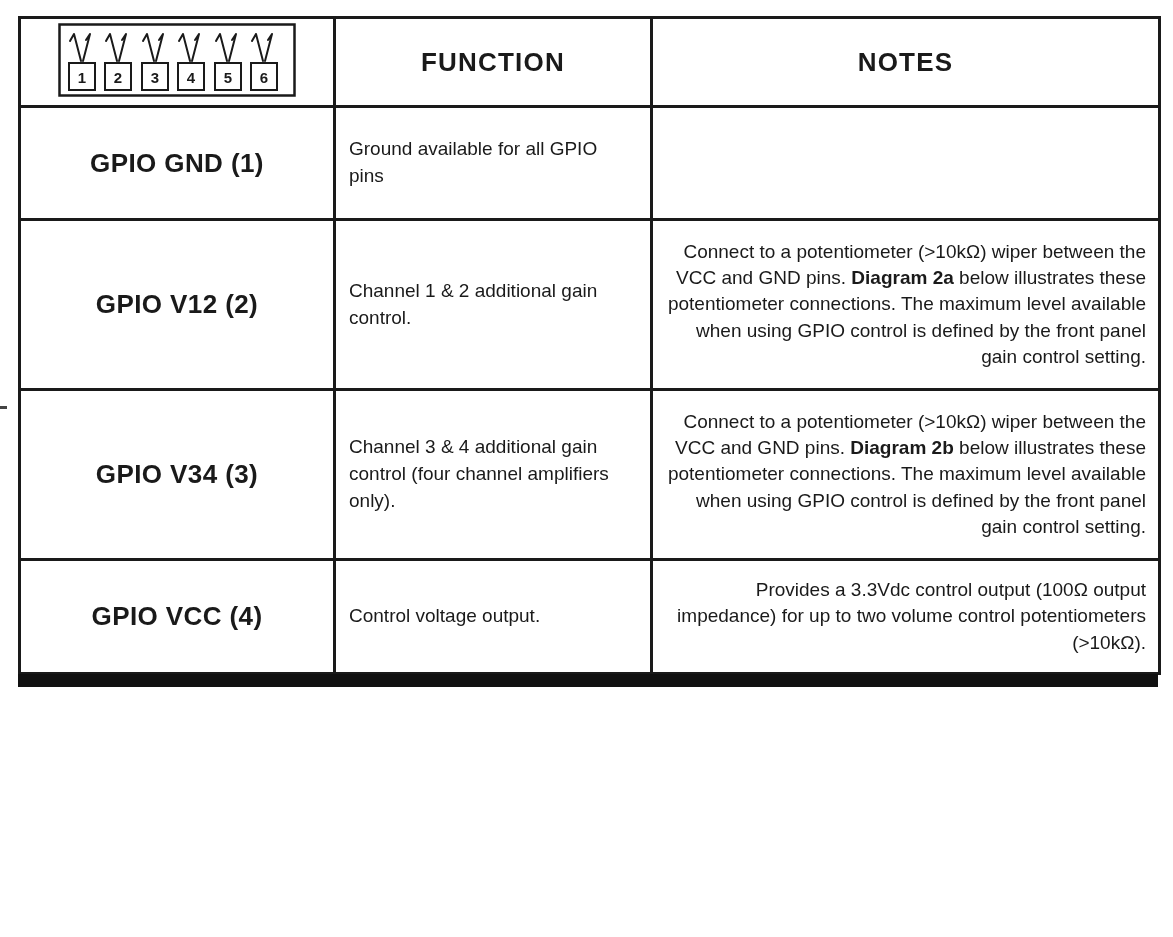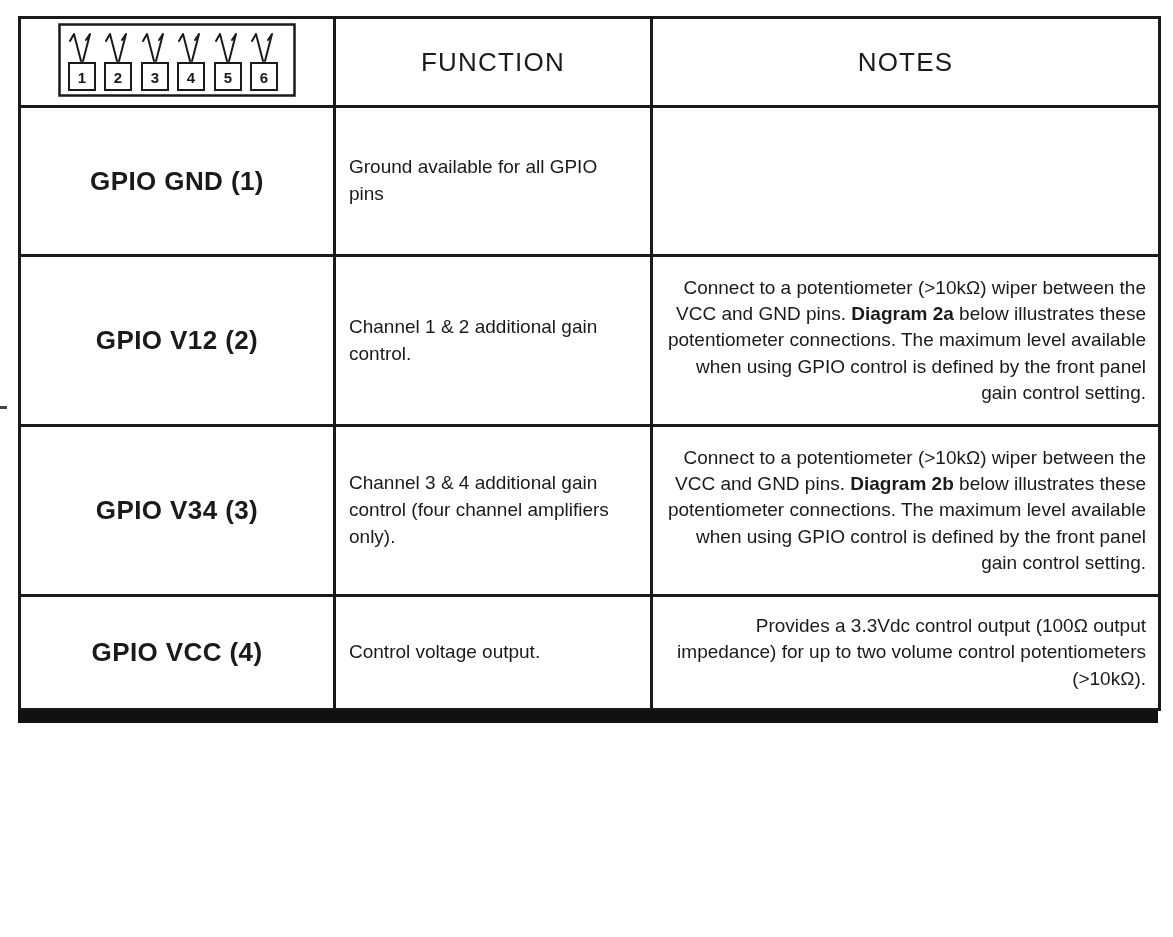--- a/index.html
+++ b/index.html
@@ -19,29 +19,29 @@
   }
   table.gpio th,table.gpio td{
     border:3px solid #1a1a1a;
     vertical-align:middle;
     overflow:hidden;
   }
   col.c1{width:315px;}
   col.c2{width:317px;}
   col.c3{width:508px;}
   tr.r-head{height:88px;}
-  tr.r0{height:149px;}
+  tr.r0{height:113px;}
   tr.r1{height:170px;}
   tr.r2{height:170px;}
   tr.r3{height:114px;}
   tr.r4{height:114px;}
   tr.r5{height:113px;}
   .conn-cell{text-align:center;vertical-align:middle;padding:4px 0;}
   .head-cell{
-    font-weight:normal;font-size:26px;letter-spacing:1.2px;
+    font-weight:bold;font-size:26px;letter-spacing:1.2px;
   }
   .pin-cell{
     text-align:center;font-weight:bold;font-size:26px;letter-spacing:0.4px;
   }
   .func-cell{
     font-size:19px;line-height:1.42;padding:10px 16px 10px 13px;text-align:left;
   }
   .notes-cell{
     font-size:19px;line-height:1.38;padding:8px 12px 8px 11px;text-align:right;
   }

